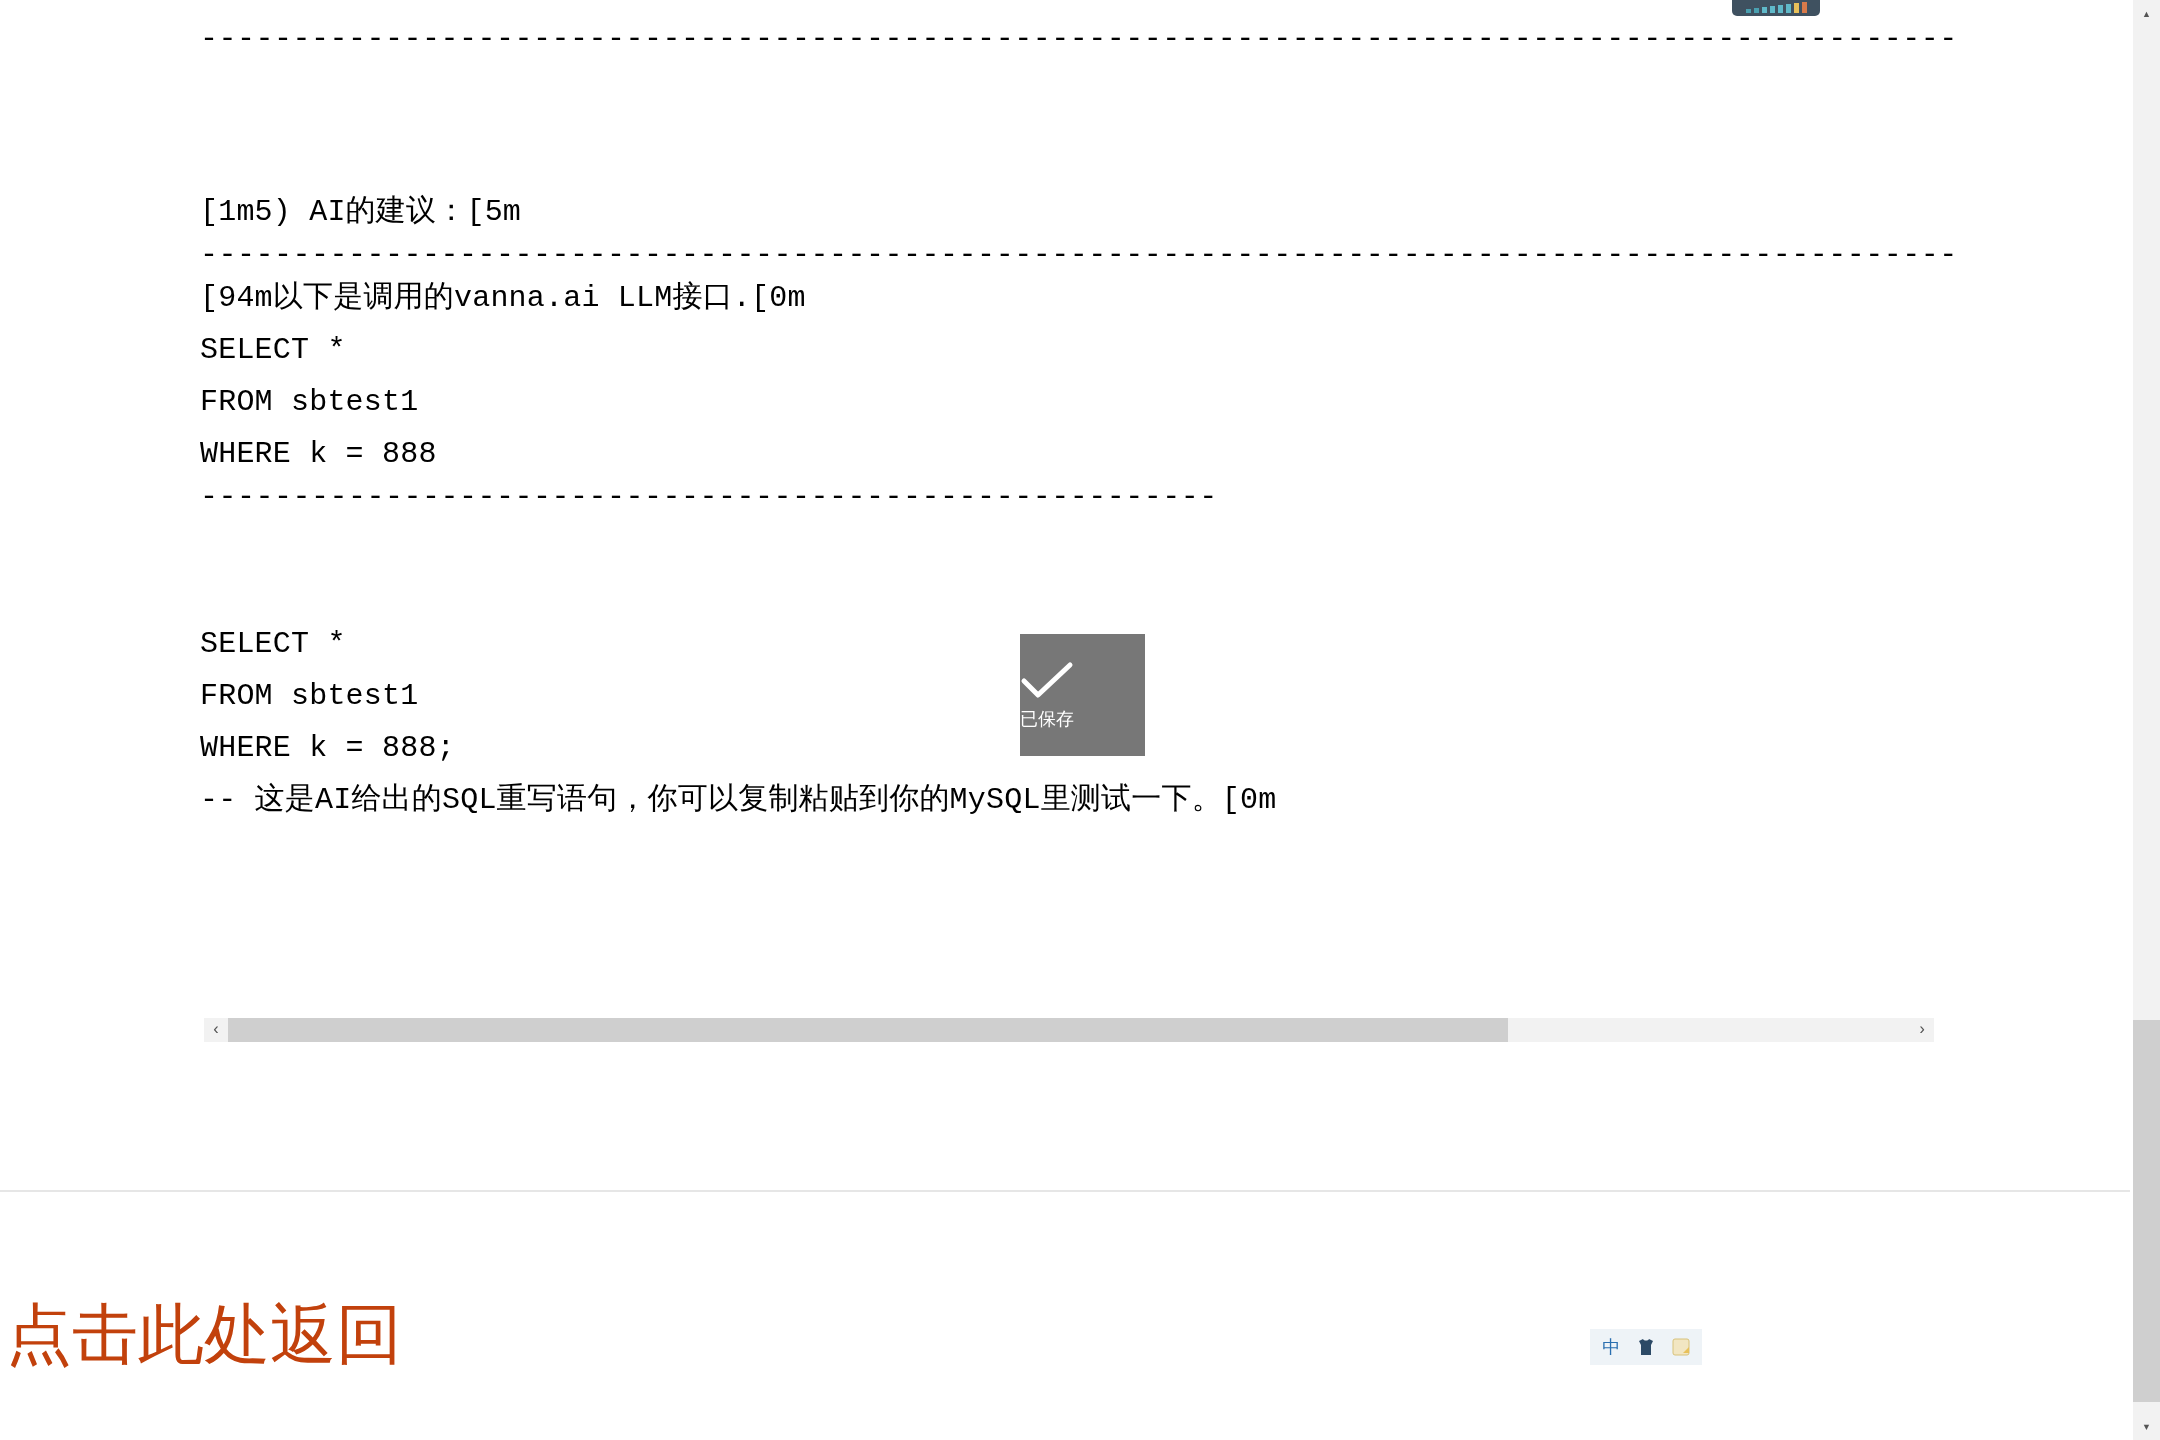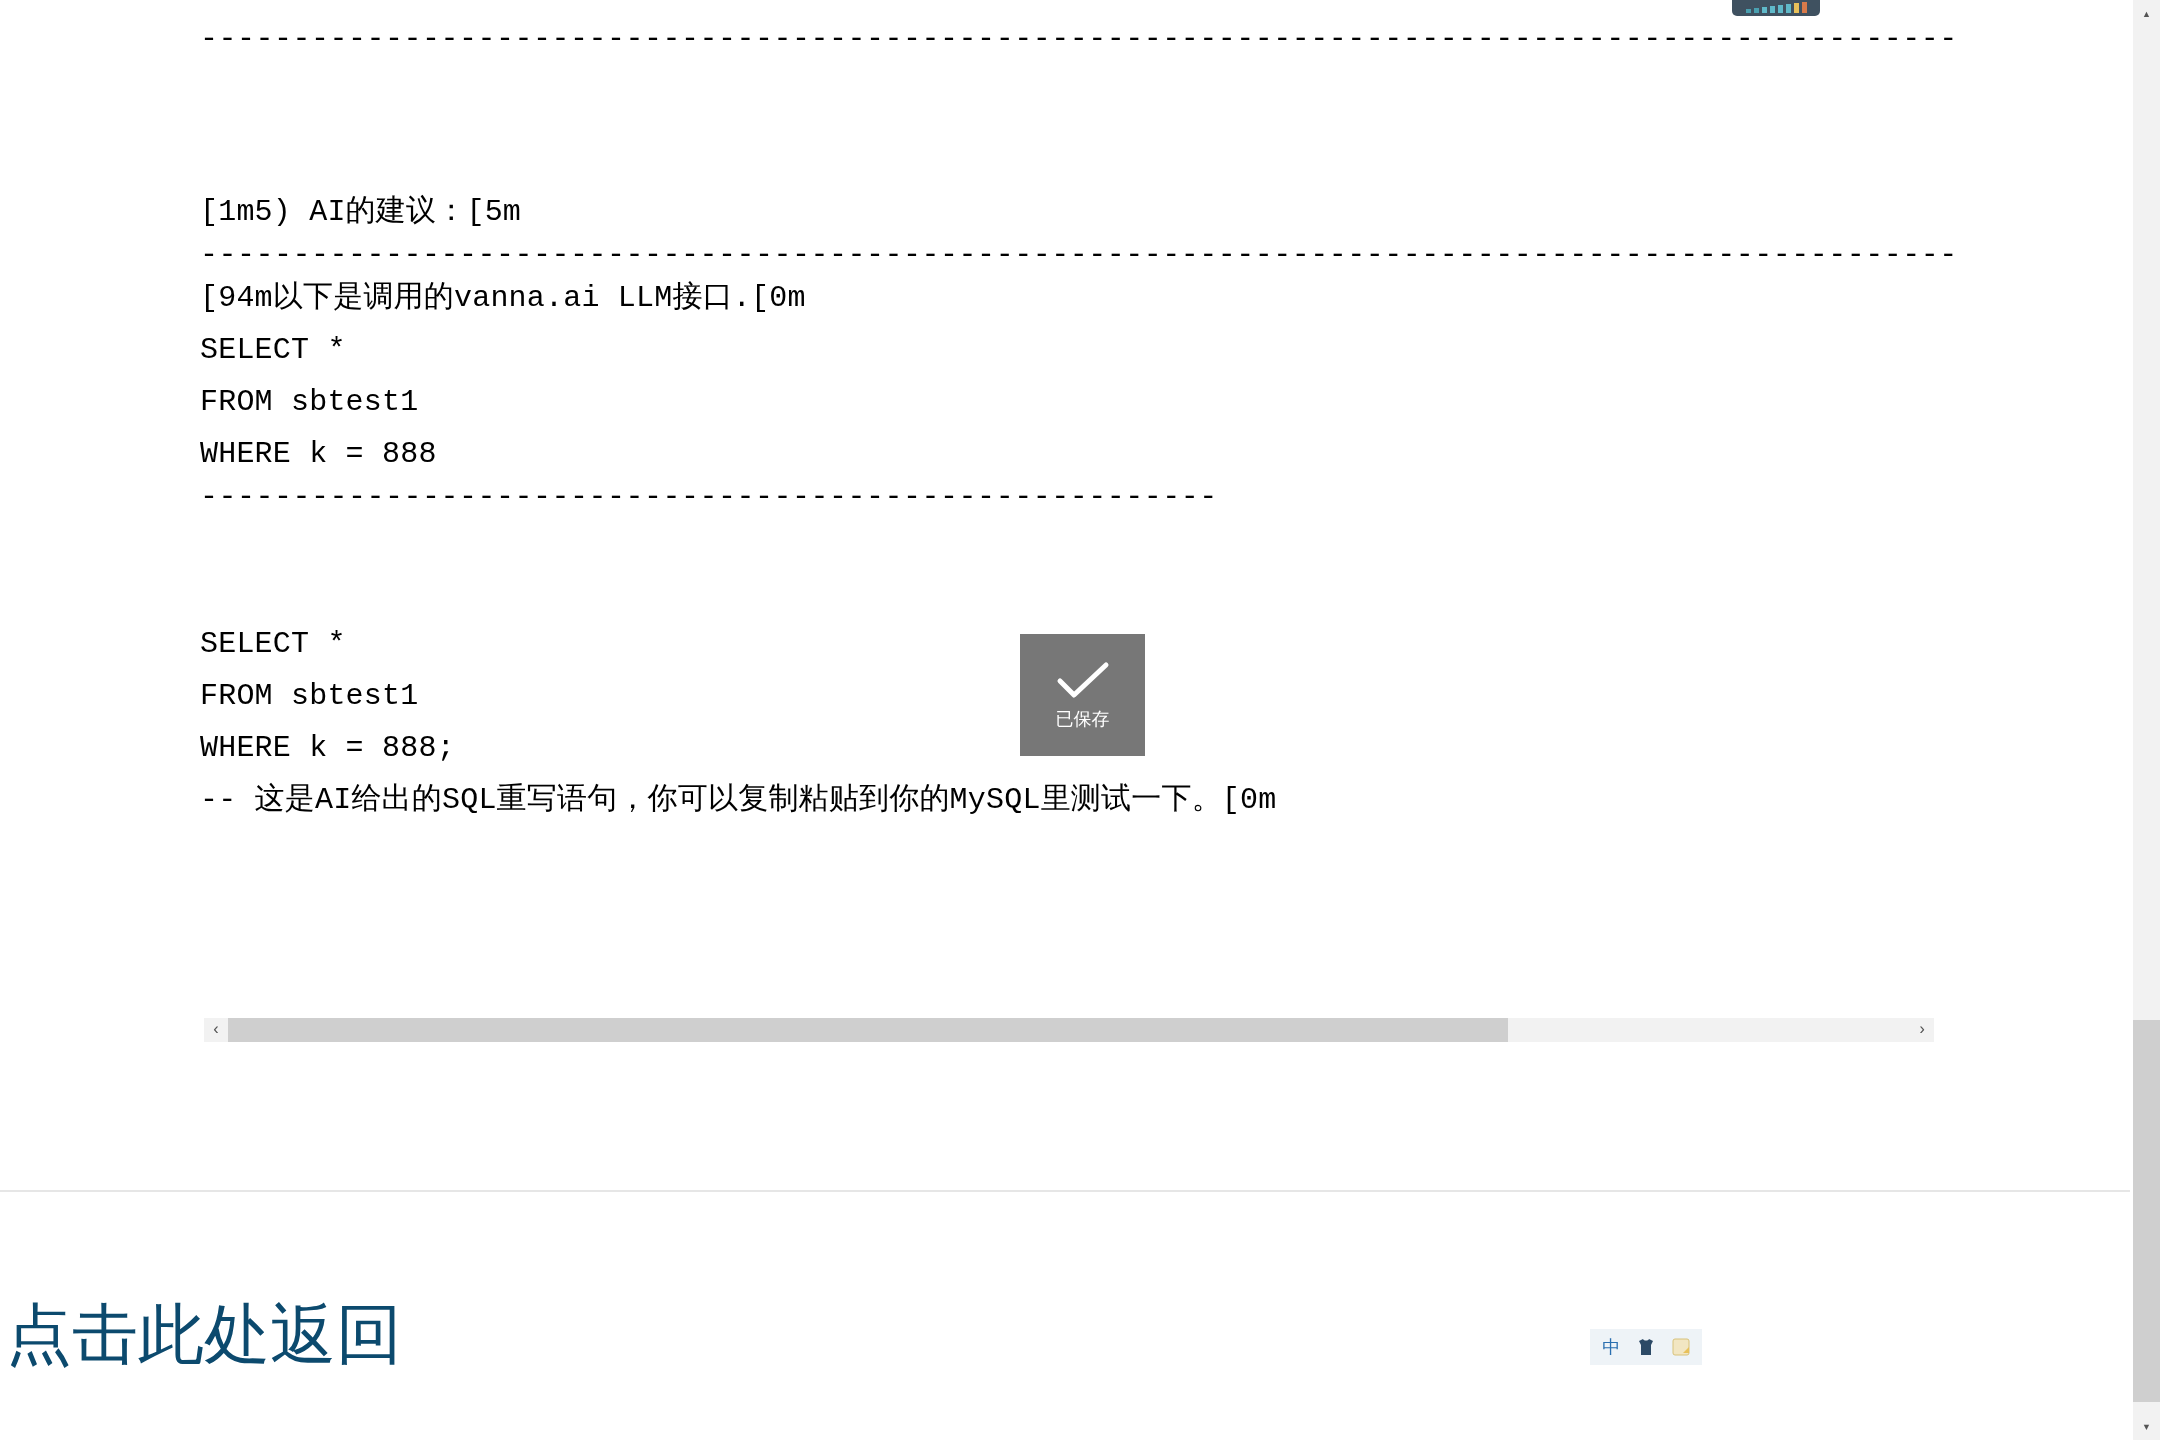--- a/index.html
+++ b/index.html
@@ -92,34 +92,33 @@
     width: 2130px;
     height: 2px;
     background: #e6e6e6;
   }
   .return-link {
     position: absolute;
     top: 1290px;
     left: 6px;
     font-family: "Microsoft YaHei", "PingFang SC", sans-serif;
     font-size: 66px;
-    color: #0c4a6e;
+    color: #c2410c;
     cursor: pointer;
     font-weight: 400;
   }
   .toast {
     position: absolute;
     top: 634px;
     left: 1020px;
     width: 125px;
     height: 122px;
     background: #777777;
     display: flex;
     flex-direction: column;
-    align-items: center;
     justify-content: center;
     gap: 6px;
   }
   .toast svg { display: block; }
   .toast-label {
     font-family: "Microsoft YaHei", "PingFang SC", sans-serif;
     font-size: 18px;
     color: #ffffff;
   }
   .top-widget {

